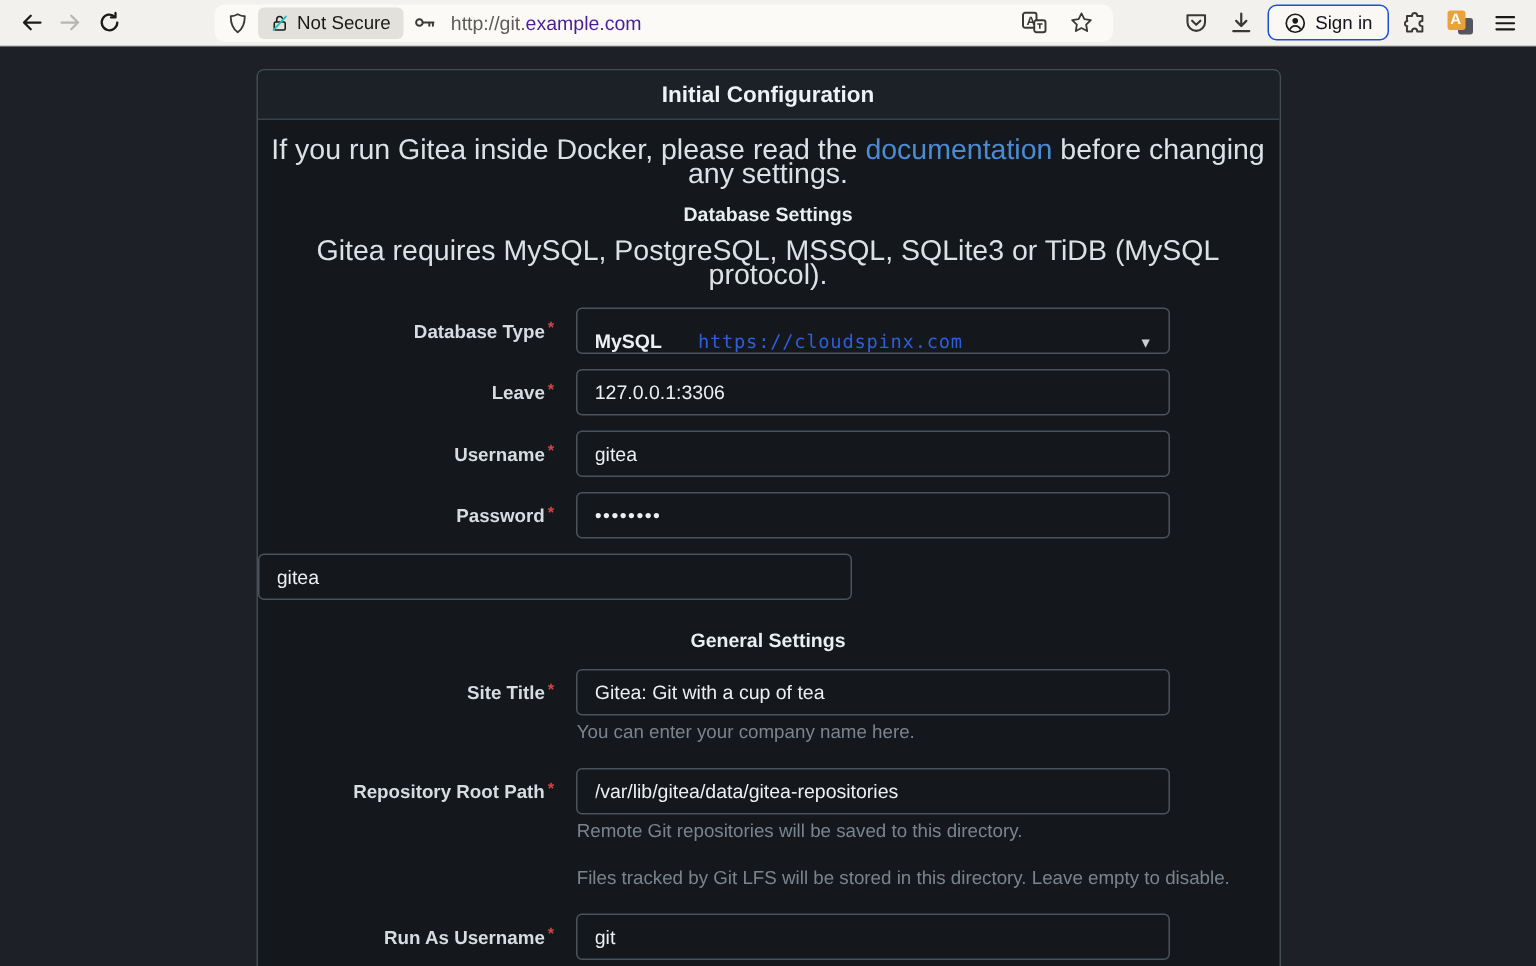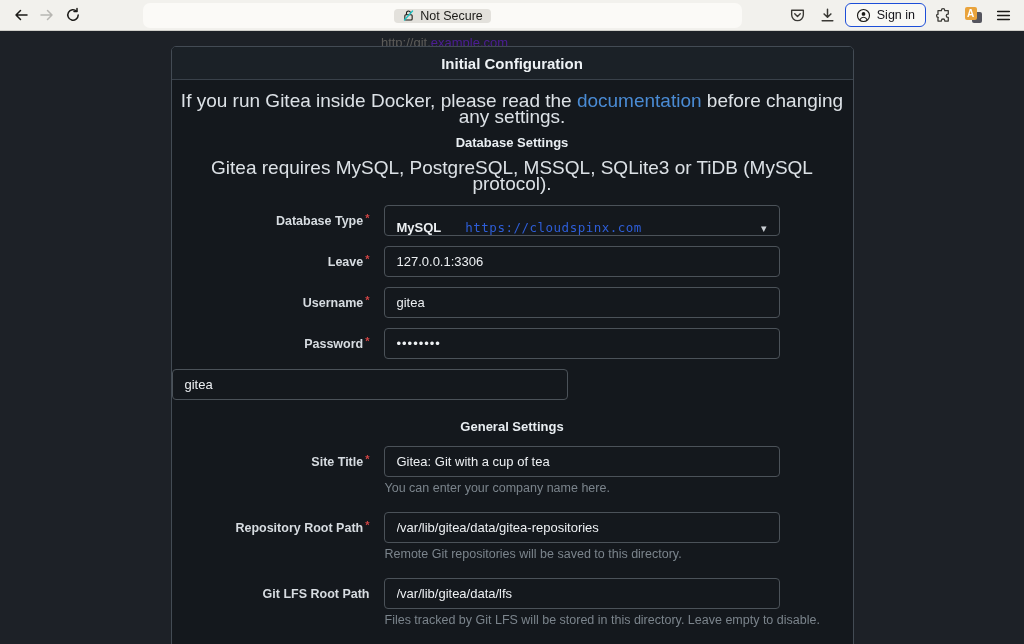--- a/index.html
+++ b/index.html
@@ -6,21 +6,21 @@
   html,body { width:1024px; height:644px; overflow:hidden; background:#1d2127;
     font-family:"Liberation Sans", sans-serif; }
 
   
   .toolbar { height:31px; background:#f2f1ed; border-bottom:1px solid #cfcec9;
     display:flex; align-items:center; padding:0 8px; }
   .nav-btn { width:26px; height:26px; display:flex; align-items:center; justify-content:center;
     border-radius:4px; cursor:pointer; }
   .nav-btn svg { display:block; }
   .urlbar { margin-left:57px; width:599px; height:25px; background:#fbfaf7; border-radius:7px;
-    display:flex; align-items:center; padding:0 8px; gap:6px;flex-direction:column; }
+    display:flex; align-items:center; padding:0 8px; gap:6px; }
   .sec-badge { display:flex; align-items:center; gap:5px; background:#e3e1dc; border-radius:4px;
     height:21px; padding:0 8px; font-size:12.5px; color:#1b1a17; white-space:nowrap; }
   .url-text { font-size:13px; white-space:nowrap; margin-left:4px; }
   .url-prefix { color:#5d5c59; }
   .url-domain { color:#4c1d95; }
   .urlbar-spacer { flex:1; }
   .right-cluster { display:flex; align-items:center; margin-left:auto; gap:4px; }
   .tb-icon { width:26px; height:26px; display:flex; align-items:center; justify-content:center;
     cursor:pointer; }
   .signin-btn { display:flex; align-items:center; gap:6px; height:24px; padding:0 10px;
@@ -224,30 +224,27 @@
 
         <div class="form-row with-hint">
           <div class="row-main">
             <div class="row-label"><span>Repository Root Path</span><span class="req">*</span></div>
             <input class="field" value="/var/lib/gitea/data/gitea-repositories" style="">
           </div>
           <div class="hint">Remote Git repositories will be saved to this directory.</div>
         </div>
 
         <div class="form-row with-hint">
-          <div class="row-main">
-            <div class="row-label"><span>Git LFS Root Path</span></div>
-            <input class="field" value="/var/lib/gitea/data/lfs" style="">
-          </div>
           <div class="hint">Files tracked by Git LFS will be stored in this directory. Leave empty to disable.</div>
         </div>
 
         <div class="form-row with-hint">
           <div class="row-main">
             <div class="row-label"><span>Run As Username</span><span class="req">*</span></div>
+            <input class="field" value="git" style="">
           </div>
 
         </div>
 
       </div>
     </div>
   </div>
 </div>
 
 </body></html>

